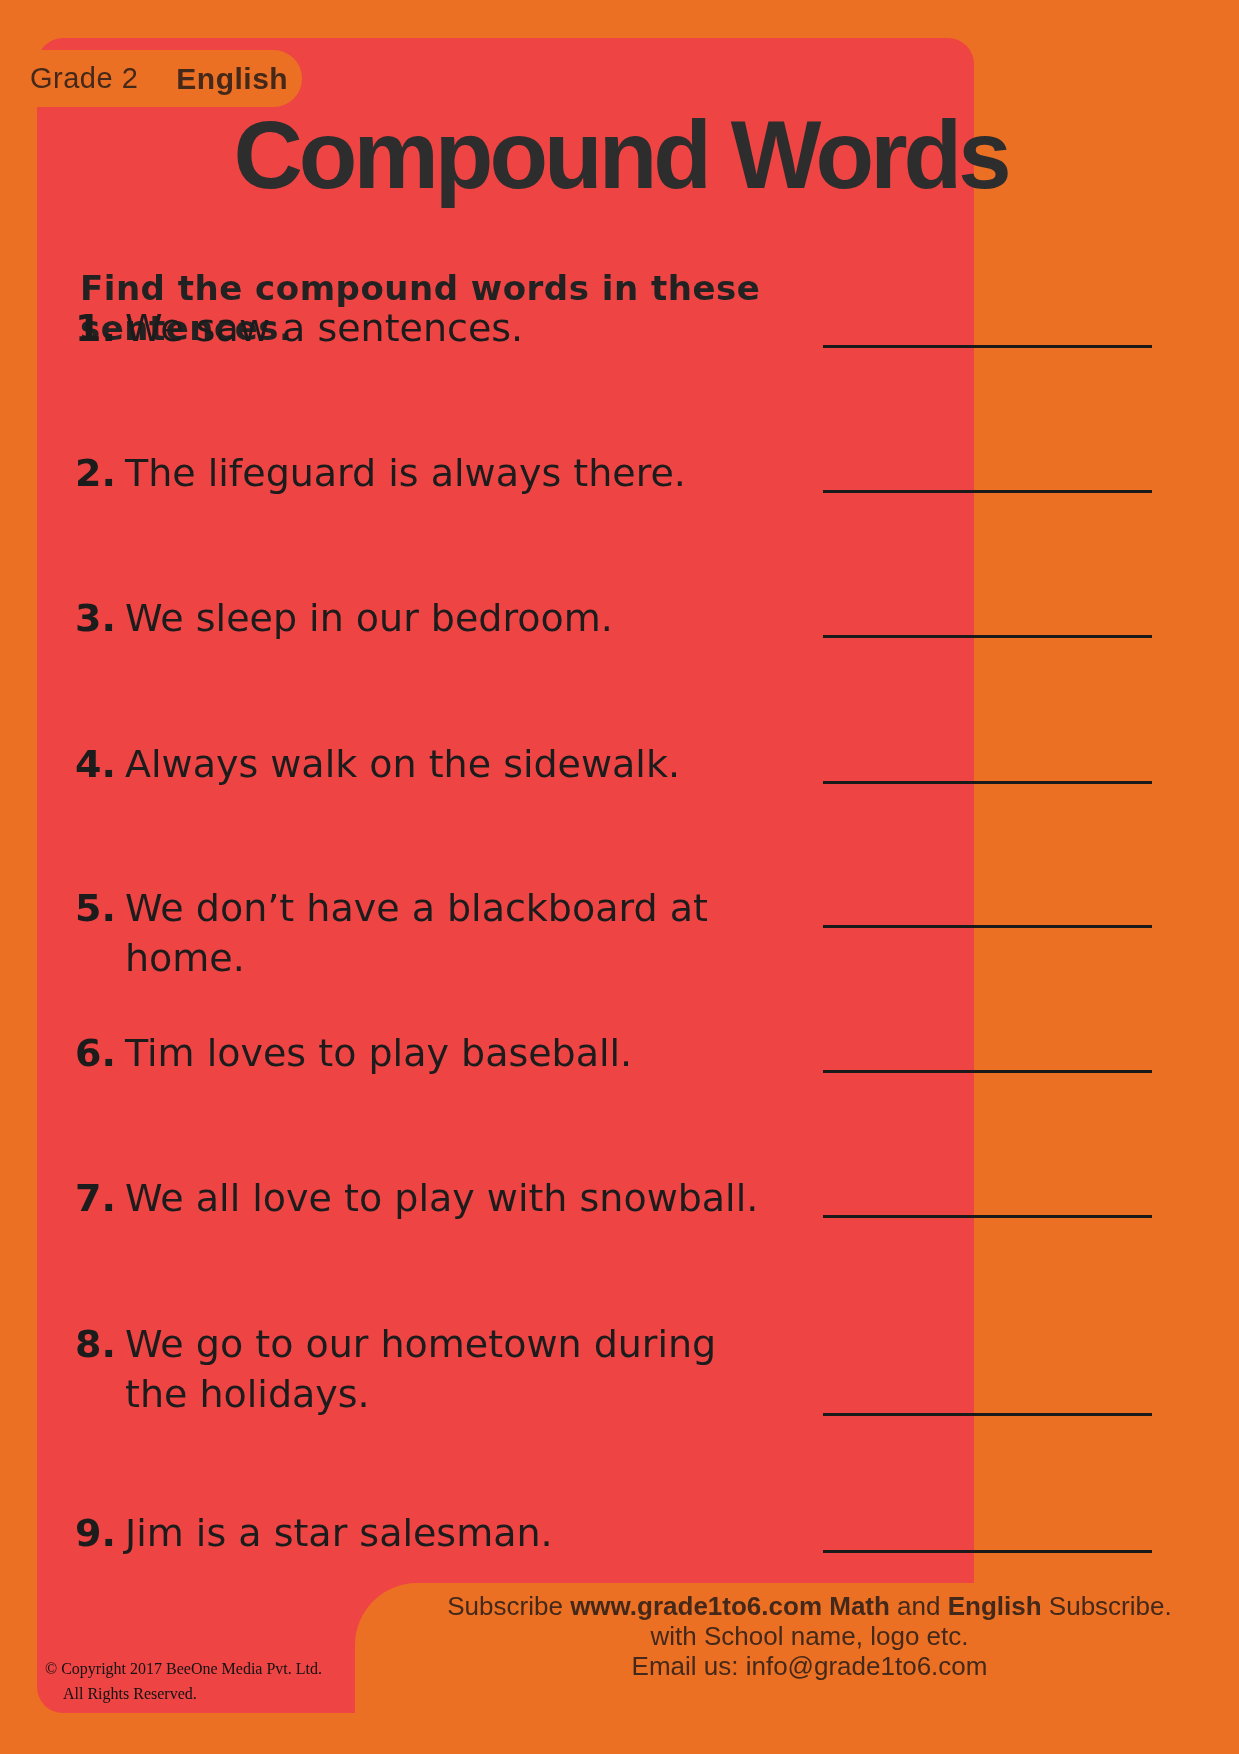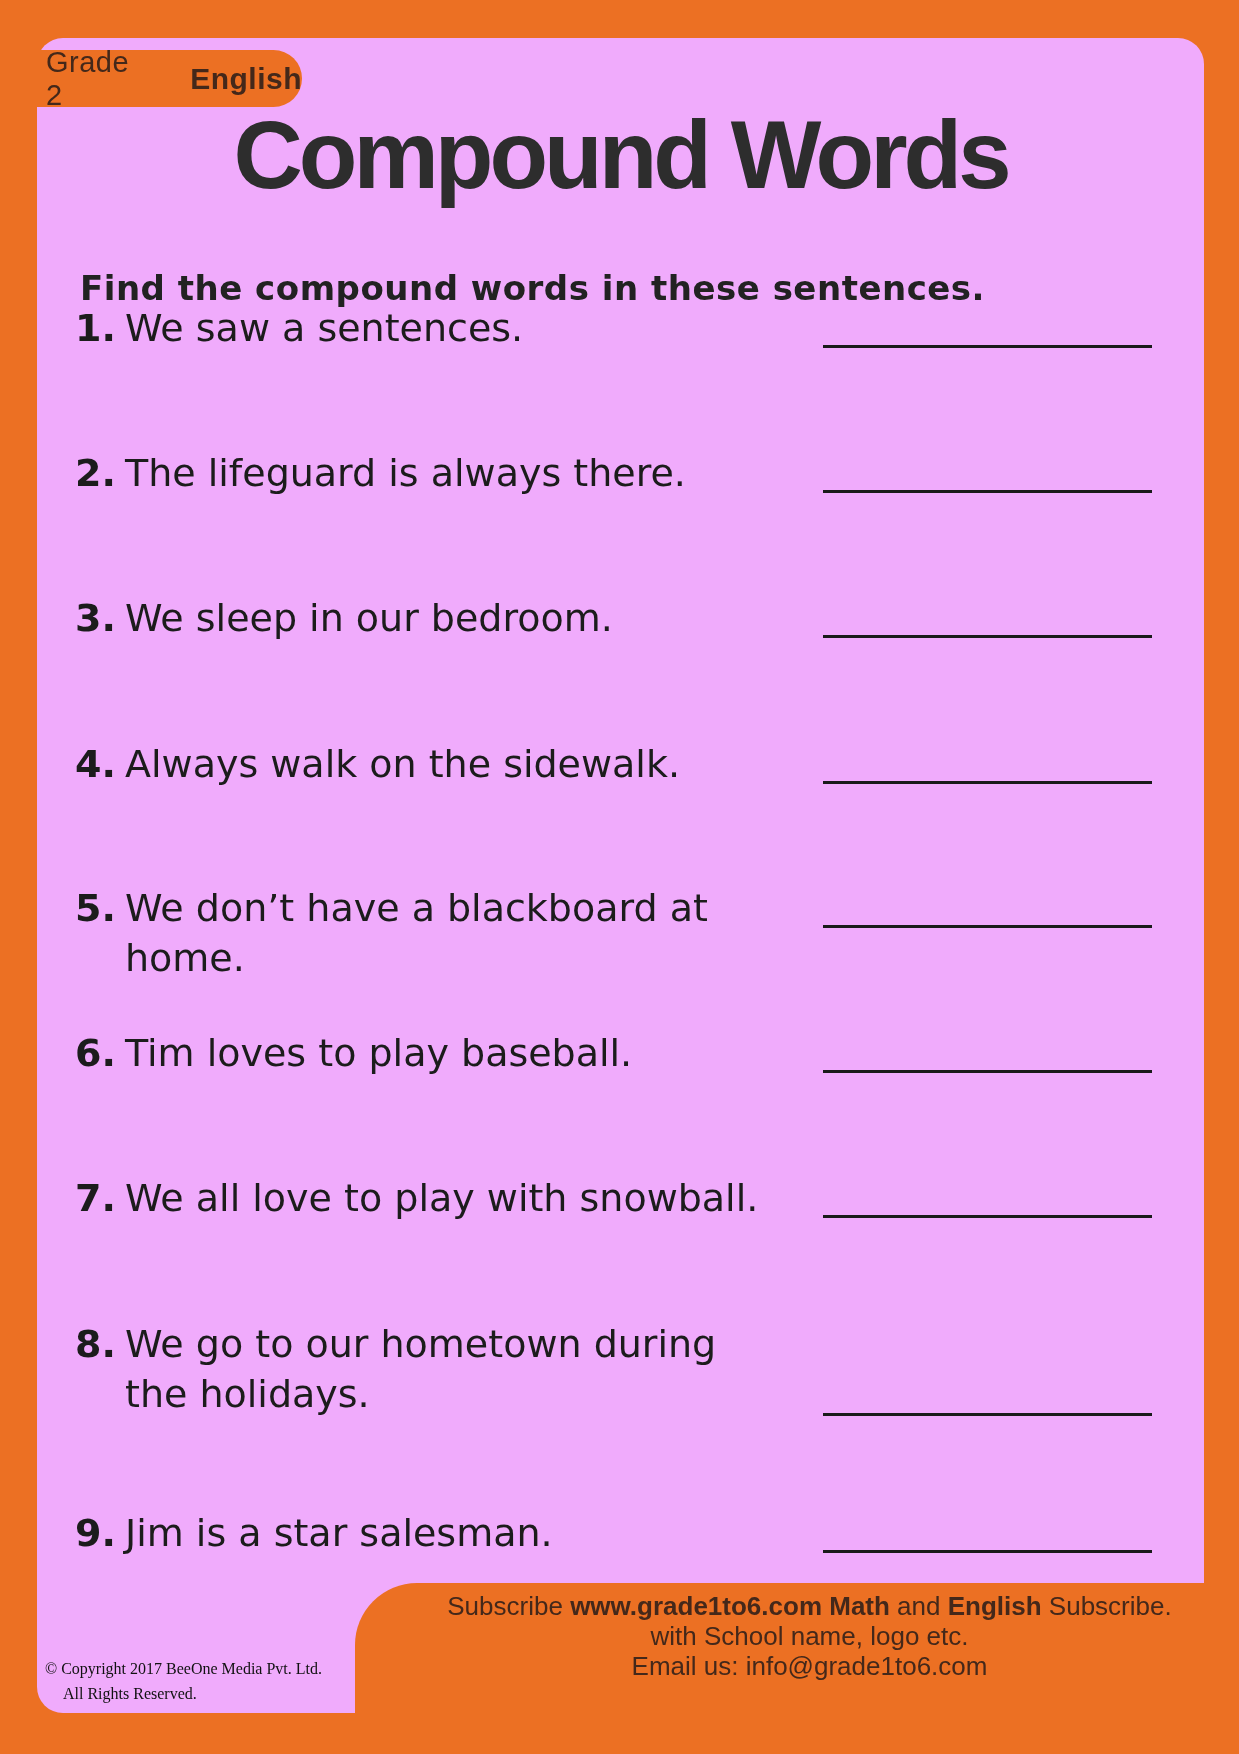--- a/index.html
+++ b/index.html
@@ -10,30 +10,30 @@
   }
   html,body{margin:0;padding:0;}
   body{
     width:1239px;height:1754px;
     background:var(--orange);
     font-family:"Liberation Sans", sans-serif;
     overflow:hidden;
   }
   .page{position:relative;width:1239px;height:1754px;background:var(--orange);}
   .sheet{
-    position:absolute;left:37px;top:38px;width:1167px;height:1675px;
-    background:#f0abfc;border-radius:26px;text-decoration:underline;
+    position:absolute;left:37px;top:38px;width:937px;height:1675px;
+    background:#ef4444;border-radius:26px;text-decoration:underline;
   }
   
   .badge{
     position:absolute;left:0;top:50px;height:57px;width:302px;
     background:var(--orange);
     border-radius:0 29px 29px 0;
     display:flex;align-items:center;
-    padding-left:46px;box-sizing:border-box;
+    padding-left:30px;box-sizing:border-box;
     z-index:3;
   }
   .badge .grade{
     color:var(--brown);font-size:29px;font-weight:400;letter-spacing:0.5px;
   }
   .badge .subject{
     color:var(--brown);font-size:30px;font-weight:700;margin-left:38px;letter-spacing:0.5px;
   }
   
   .title{

